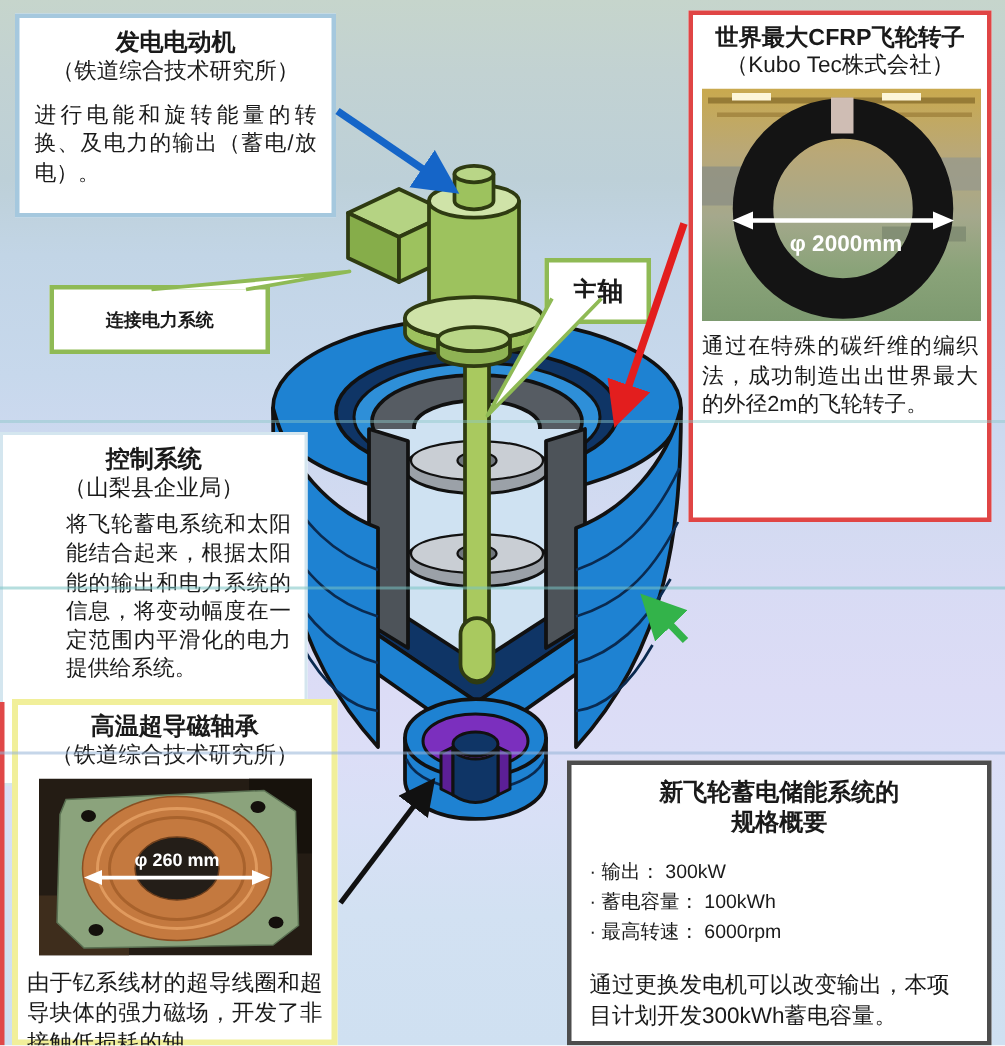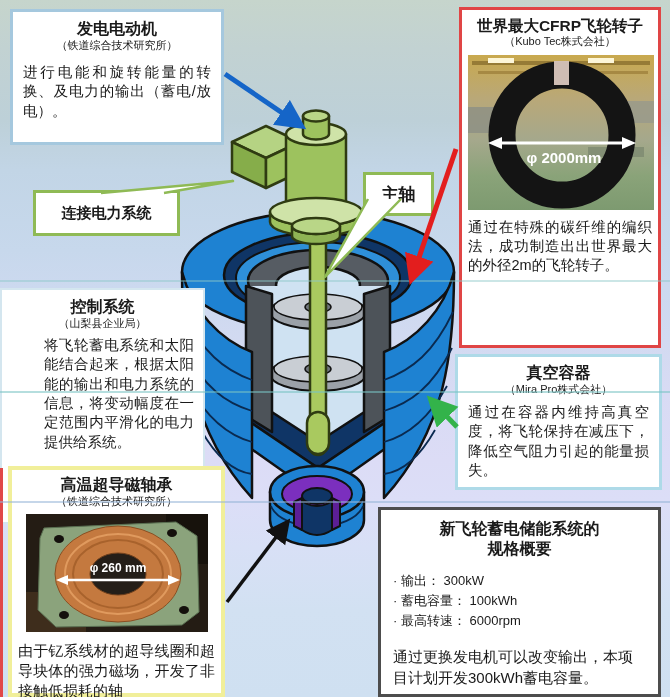--- a/index.html
+++ b/index.html
@@ -9,26 +9,26 @@
     background:linear-gradient(180deg,
       #c6d5cc 0px,#c2d2d2 48px,#bdd0d8 120px,#c2d5e6 170px,
       #c7d8ec 250px,#ccd9ef 288px,#d2daf1 340px,#d8dbf4 392px,
       #dcdcf6 460px,#dcdef7 502px,#d8e0f6 548px,#d2e1f2 610px,#cfe0f1 697px);
     color:#1a1a1a;
   }
   .hairline{position:absolute;left:0;width:670px;height:2px;z-index:50;pointer-events:none;}
   .redstrip{position:absolute;left:0;top:468px;width:3px;height:229px;background:#e04848;z-index:40;}
   .callout{position:absolute;background:#fff;box-sizing:border-box;z-index:25;}
   .c-title{font-weight:700;font-size:16px;text-align:center;line-height:1.25;}
-  .c-org{font-size:11px;text-align:center;line-height:1.2;}
+  .c-org{font-size:15px;text-align:center;line-height:1.2;}
   .c-body{font-size:14.5px;line-height:1.33;text-align:justify;}
   .box-generator{left:10px;top:9px;width:214px;height:136px;border:3px solid #a5c8de;padding:7px 10px 20px 10px;}
   .box-generator .c-body{margin-top:11px;}
   .box-connect{left:33px;top:190px;width:147px;height:46px;border:3px solid #8fba55;
-    display:flex;align-items:center;justify-content:center;font-weight:700;font-size:15px;}
+    display:flex;align-items:center;justify-content:center;font-weight:700;font-size:12px;}
   .box-shaft{left:363px;top:172px;width:71px;height:44px;border:3px solid #8fba55;
     display:flex;align-items:center;justify-content:center;font-weight:700;font-size:17px;}
   .box-control{left:0px;top:288px;width:205px;height:236px;border:2px solid #d4e6ef;padding:7px 5px 4px 5px;}
   .box-control .c-body{margin-top:6px;padding:0 4px;margin-left:33px;}
   .box-bearing{left:8px;top:466px;width:217px;height:231px;border:4px solid #f1ef9a;padding:5px 6px;}
   .box-bearing .c-body{margin-top:9px;font-size:15px;}
   .box-rotor{left:459px;top:7px;width:202px;height:341px;border:3px solid #e04545;padding:6px 6px;}
   .box-rotor .c-title{font-size:15.5px;}
   .box-rotor .c-body{margin-top:8px;}
   .box-vacuum{left:455px;top:354px;width:207px;height:136px;border:3px solid #aedae8;padding:6px 5px;}
@@ -195,25 +195,20 @@
       <g>
         <line x1="28" y1="88" x2="160" y2="88" stroke="#fff" stroke-width="3"></line>
         <polygon points="20,88 34,82 34,94" fill="#fff"></polygon>
         <polygon points="168,88 154,82 154,94" fill="#fff"></polygon>
         <text x="96" y="108" fill="#fff" font-size="15" font-weight="700" text-anchor="middle">φ 2000mm</text>
       </g>
     </svg>
     <div class="c-body">通过在特殊的碳纤维的编织法，成功制造出出世界最大的外径2m的飞轮转子。</div>
   </div>
 
-  <div class="callout box-vacuum">
-    <div class="c-title">真空容器</div>
-    <div class="c-org">（Mira Pro株式会社）</div>
-    <div class="c-body">通过在容器内维持高真空度，将飞轮保持在减压下，降低空气阻力引起的能量损失。</div>
-  </div>
 
   <div class="callout box-specs">
     <div class="c-title">新飞轮蓄电储能系统的</div>
     <div class="c-title">规格概要</div>
     <div class="spec-items">
       <div>· 输出： 300kW</div>
       <div>· 蓄电容量： 100kWh</div>
       <div>· 最高转速： 6000rpm</div>
     </div>
     <div class="spec-note">通过更换发电机可以改变输出，本项目计划开发300kWh蓄电容量。</div>

